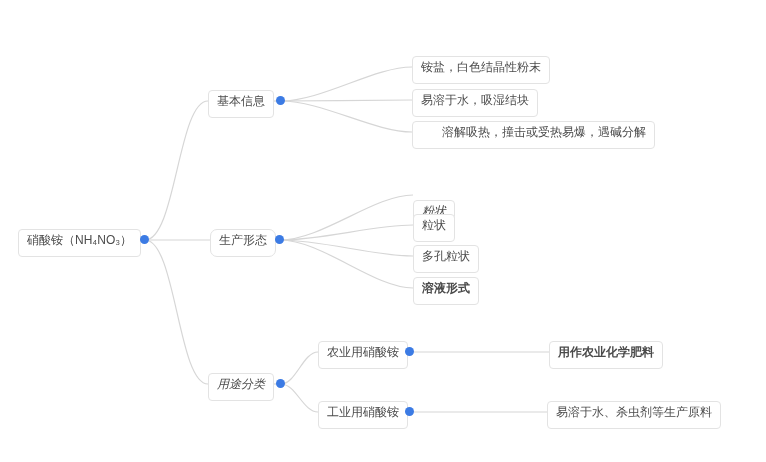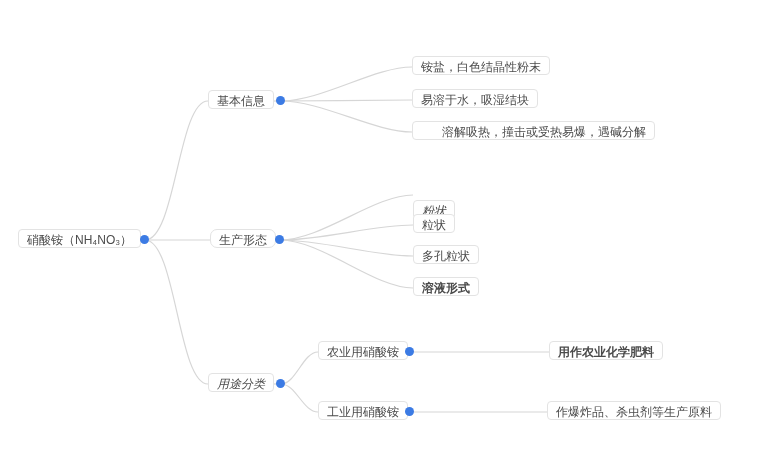--- a/index.html
+++ b/index.html
@@ -16,21 +16,21 @@
     overflow: hidden;
   }
   .canvas svg {
     position: absolute;
     left: 0;
     top: 0;
   }
   .node {
     position: absolute;
     box-sizing: border-box;
-    height: 19px;
+    height: 28px;
     padding: 2px 8px;
     font-size: 12px;
     line-height: 16px;
     color: var(--node-text, #4b4b4b);
     background: #ffffff;
     border: 1px solid var(--node-border, #e3e3e3);
     border-radius: 4px;
     white-space: nowrap;
     cursor: default;
   }
@@ -100,15 +100,15 @@
 
   <div class="node" style="left:208px; top:373px;font-style:italic;">用途分类</div>
   <div class="dot" style="left:276px; top:379px;"></div>
 
   <div class="node" style="left:318px; top:341px;text-align:right;">农业用硝酸铵</div>
   <div class="dot" style="left:405px; top:347px;"></div>
   <div class="node" style="left:549px; top:341px;font-weight:bold;">用作农业化学肥料</div>
 
   <div class="node" style="left:318px; top:401px;">工业用硝酸铵</div>
   <div class="dot" style="left:405px; top:407px;"></div>
-  <div class="node" style="left:547px; top:401px;">作爆炸品、杀虫剂等生产原料</div>
+  <div class="node" style="left:547px; top:401px;">易溶于水、杀虫剂等生产原料</div>
 
 </div>
 
 </body></html>

